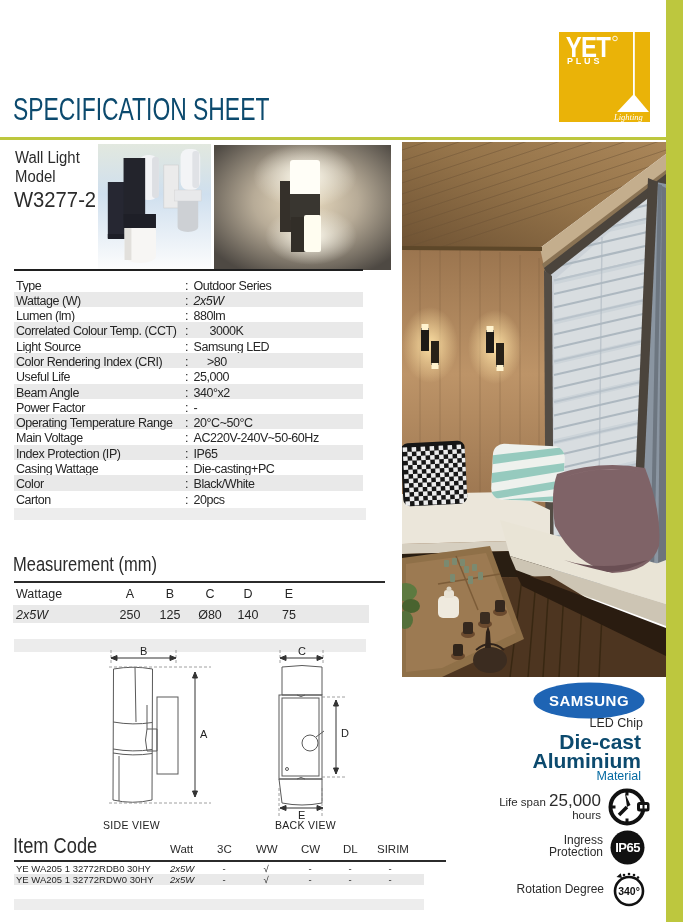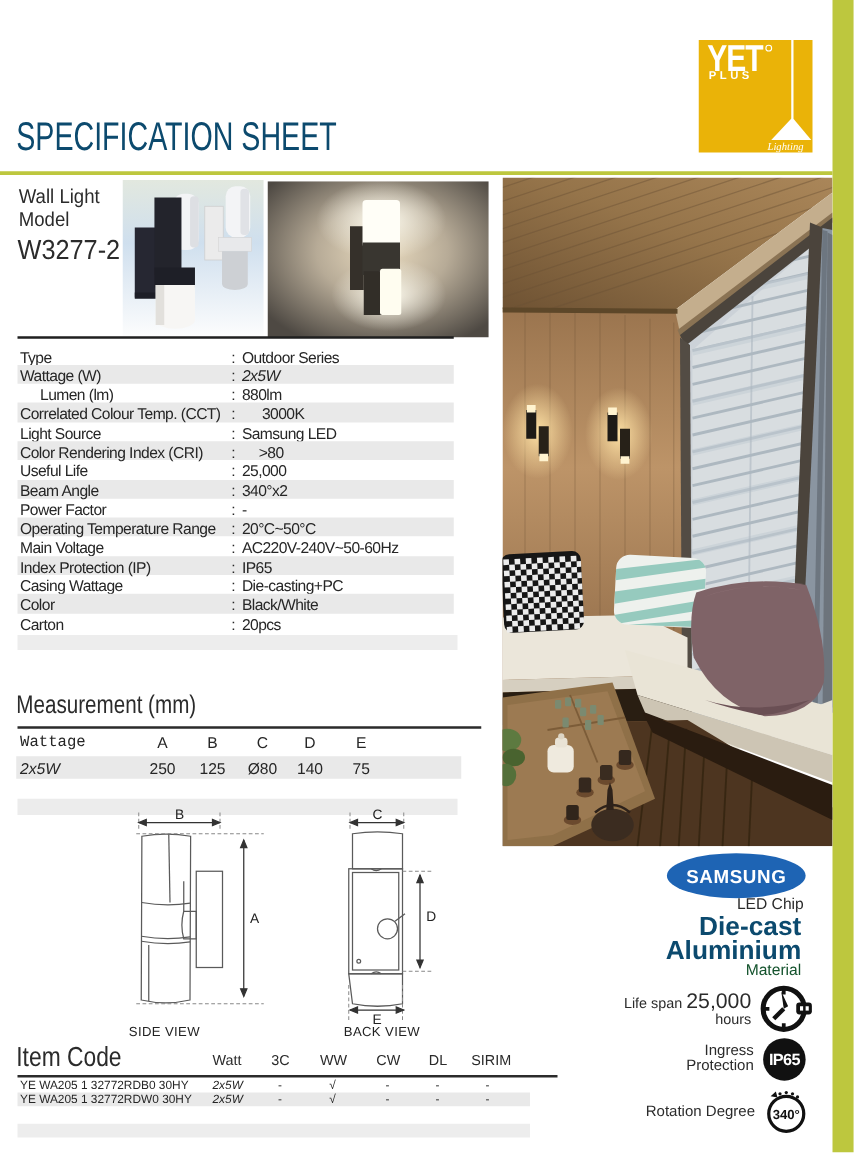--- a/index.html
+++ b/index.html
@@ -418,21 +418,21 @@
 <span style="position:absolute;left:2px;top:2px;">Type</span>
 <span style="position:absolute;left:171px;top:2px;">:</span>
 <span style="position:absolute;left:179.5px;top:2px;">Outdoor Series</span>
       </div>
 <div style="position:relative;height:15.3px;background:#e9e9e9;font-size:12.5px;letter-spacing:-0.45px;">
 <span style="position:absolute;left:2px;top:2px;">Wattage (W)</span>
 <span style="position:absolute;left:171px;top:2px;">:</span>
 <span style="position:absolute;left:179.5px;top:2px;font-style:italic;">2x5W</span>
       </div>
 <div style="position:relative;height:15.3px;background:transparent;font-size:12.5px;letter-spacing:-0.45px;">
-<span style="position:absolute;left:18px;top:2px;">Lumen (lm)</span>
+<span style="position:absolute;left:2px;top:2px;">Lumen (lm)</span>
 <span style="position:absolute;left:171px;top:2px;">:</span>
 <span style="position:absolute;left:179.5px;top:2px;">880lm</span>
       </div>
 <div style="position:relative;height:15.3px;background:#e9e9e9;font-size:12.5px;letter-spacing:-0.45px;">
 <span style="position:absolute;left:2px;top:2px;">Correlated Colour Temp. (CCT)</span>
 <span style="position:absolute;left:171px;top:2px;">:</span>
 <span style="position:absolute;left:179.5px;top:2px;margin-left:16px;">3000K</span>
       </div>
 <div style="position:relative;height:15.3px;background:transparent;font-size:12.5px;letter-spacing:-0.45px;">
 <span style="position:absolute;left:2px;top:2px;">Light Source</span>
@@ -492,21 +492,21 @@
 </div>
 </div>
 
 <div class="abs" style="left:14px;top:508px;width:352px;height:12px;background:#ededed;"></div>
 
 <div class="abs" style="left:12.5px;top:552px;font-size:20.5px;color:#2b2b2b;"><span class="sx" style="transform:scaleX(0.805);">Measurement (mm)</span></div>
 
 <div class="abs" style="left:14px;top:581px;width:371px;height:2px;background:#2b2b2b;"></div>
 
 <div class="abs" style="left:14px;top:584px;width:355px;height:18px;font-size:12.5px;">
-<span style="position:absolute;left:2px;top:3px;font-family:Liberation Mono, monospace;">Wattage</span>
+<span style="position:absolute;left:2px;top:3px;">Wattage</span>
 <span style="position:absolute;left:96px;top:3px;width:40px;text-align:center;">A</span>
 <span style="position:absolute;left:136px;top:3px;width:40px;text-align:center;">B</span>
 <span style="position:absolute;left:176px;top:3px;width:40px;text-align:center;">C</span>
 <span style="position:absolute;left:214px;top:3px;width:40px;text-align:center;">D</span>
 <span style="position:absolute;left:255px;top:3px;width:40px;text-align:center;">E</span>
 </div>
 
 <div class="abs" style="left:13px;top:605px;width:356px;height:18px;font-size:12.5px;background:#e9e9e9;">
 <span style="position:absolute;left:3px;top:3px;font-style:italic;">2x5W</span>
 <span style="position:absolute;left:97px;top:3px;width:40px;text-align:center;">250</span>
@@ -622,21 +622,21 @@
 
 <svg class="abs" style="left:533px;top:682px;" width="112" height="37" viewBox="0 0 112 37">
 <ellipse cx="56" cy="18.5" rx="55.5" ry="18" fill="#1e64b4"></ellipse>
 <text x="56" y="24" text-anchor="middle" fill="#fff" font-size="15" font-weight="bold" letter-spacing="0.5" font-family="Liberation Sans">SAMSUNG</text>
 </svg>
 
 <div class="abs" style="left:443px;top:716px;width:200px;text-align:right;font-size:12.5px;color:#2b2b2b;">LED Chip</div>
 
 <div class="abs" style="left:400px;top:733px;width:241px;text-align:right;font-size:21px;font-weight:bold;line-height:18.5px;color:#0c4a6e;">Die-cast<br>Aluminium</div>
 
-<div class="abs" style="left:441px;top:769px;width:200px;text-align:right;font-size:12.5px;color:#14532d;">Material</div>
+<div class="abs" style="left:441px;top:769px;width:200px;text-align:right;font-size:12.5px;color:#0369a1;">Material</div>
 
 <div class="abs" style="left:401px;top:794px;width:200px;text-align:right;font-size:11.5px;line-height:13px;color:#2b2b2b;">Life span <span style="font-size:17px;">25,000</span><br>hours</div>
 
 <svg class="abs" style="left:606px;top:785px;" width="44" height="44" viewBox="0 0 44 44">
 <circle cx="21" cy="22" r="16.5" fill="none" stroke="#111" stroke-width="4"></circle>
 <line x1="21" y1="5.5" x2="21" y2="10.5" stroke="#111" stroke-width="3"></line>
 <line x1="4.5" y1="22" x2="9.5" y2="22" stroke="#111" stroke-width="3"></line>
 <line x1="21" y1="33.5" x2="21" y2="38.5" stroke="#111" stroke-width="3"></line>
 <path d="M21 22 L19 8 L24.5 20 Z" fill="#111"></path>
 <line x1="21" y1="22" x2="13" y2="30" stroke="#111" stroke-width="3.5"></line>

